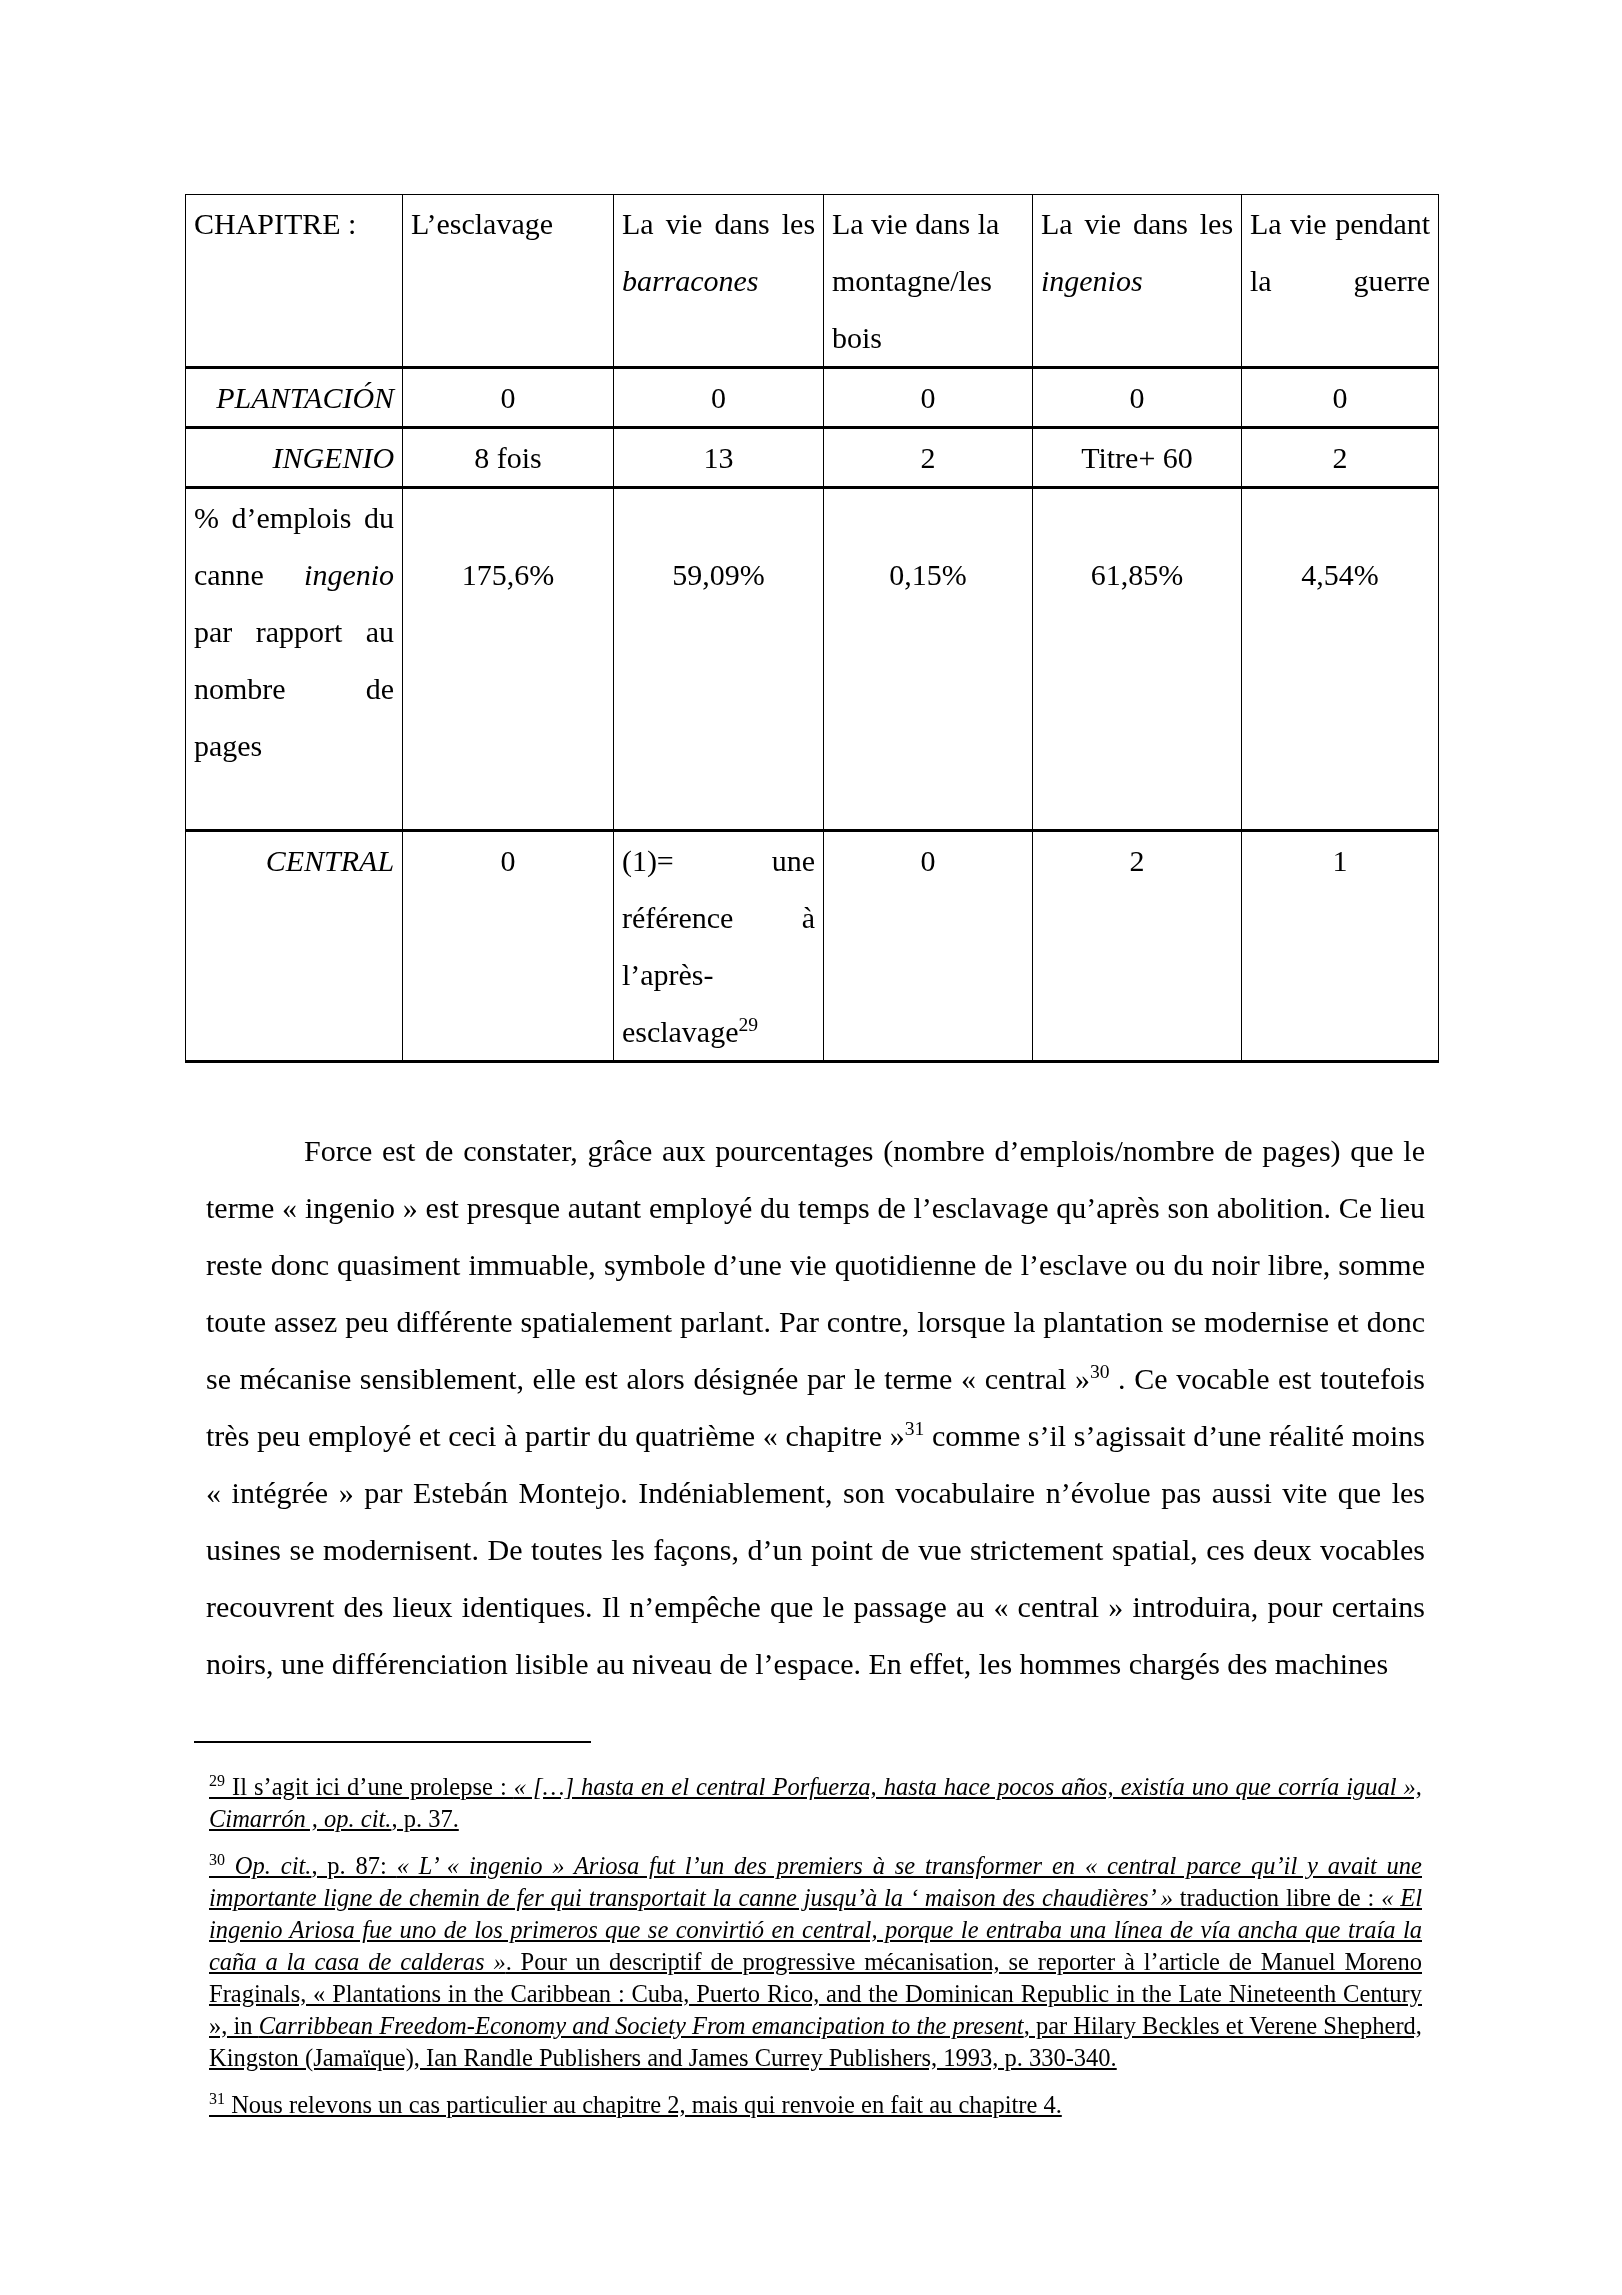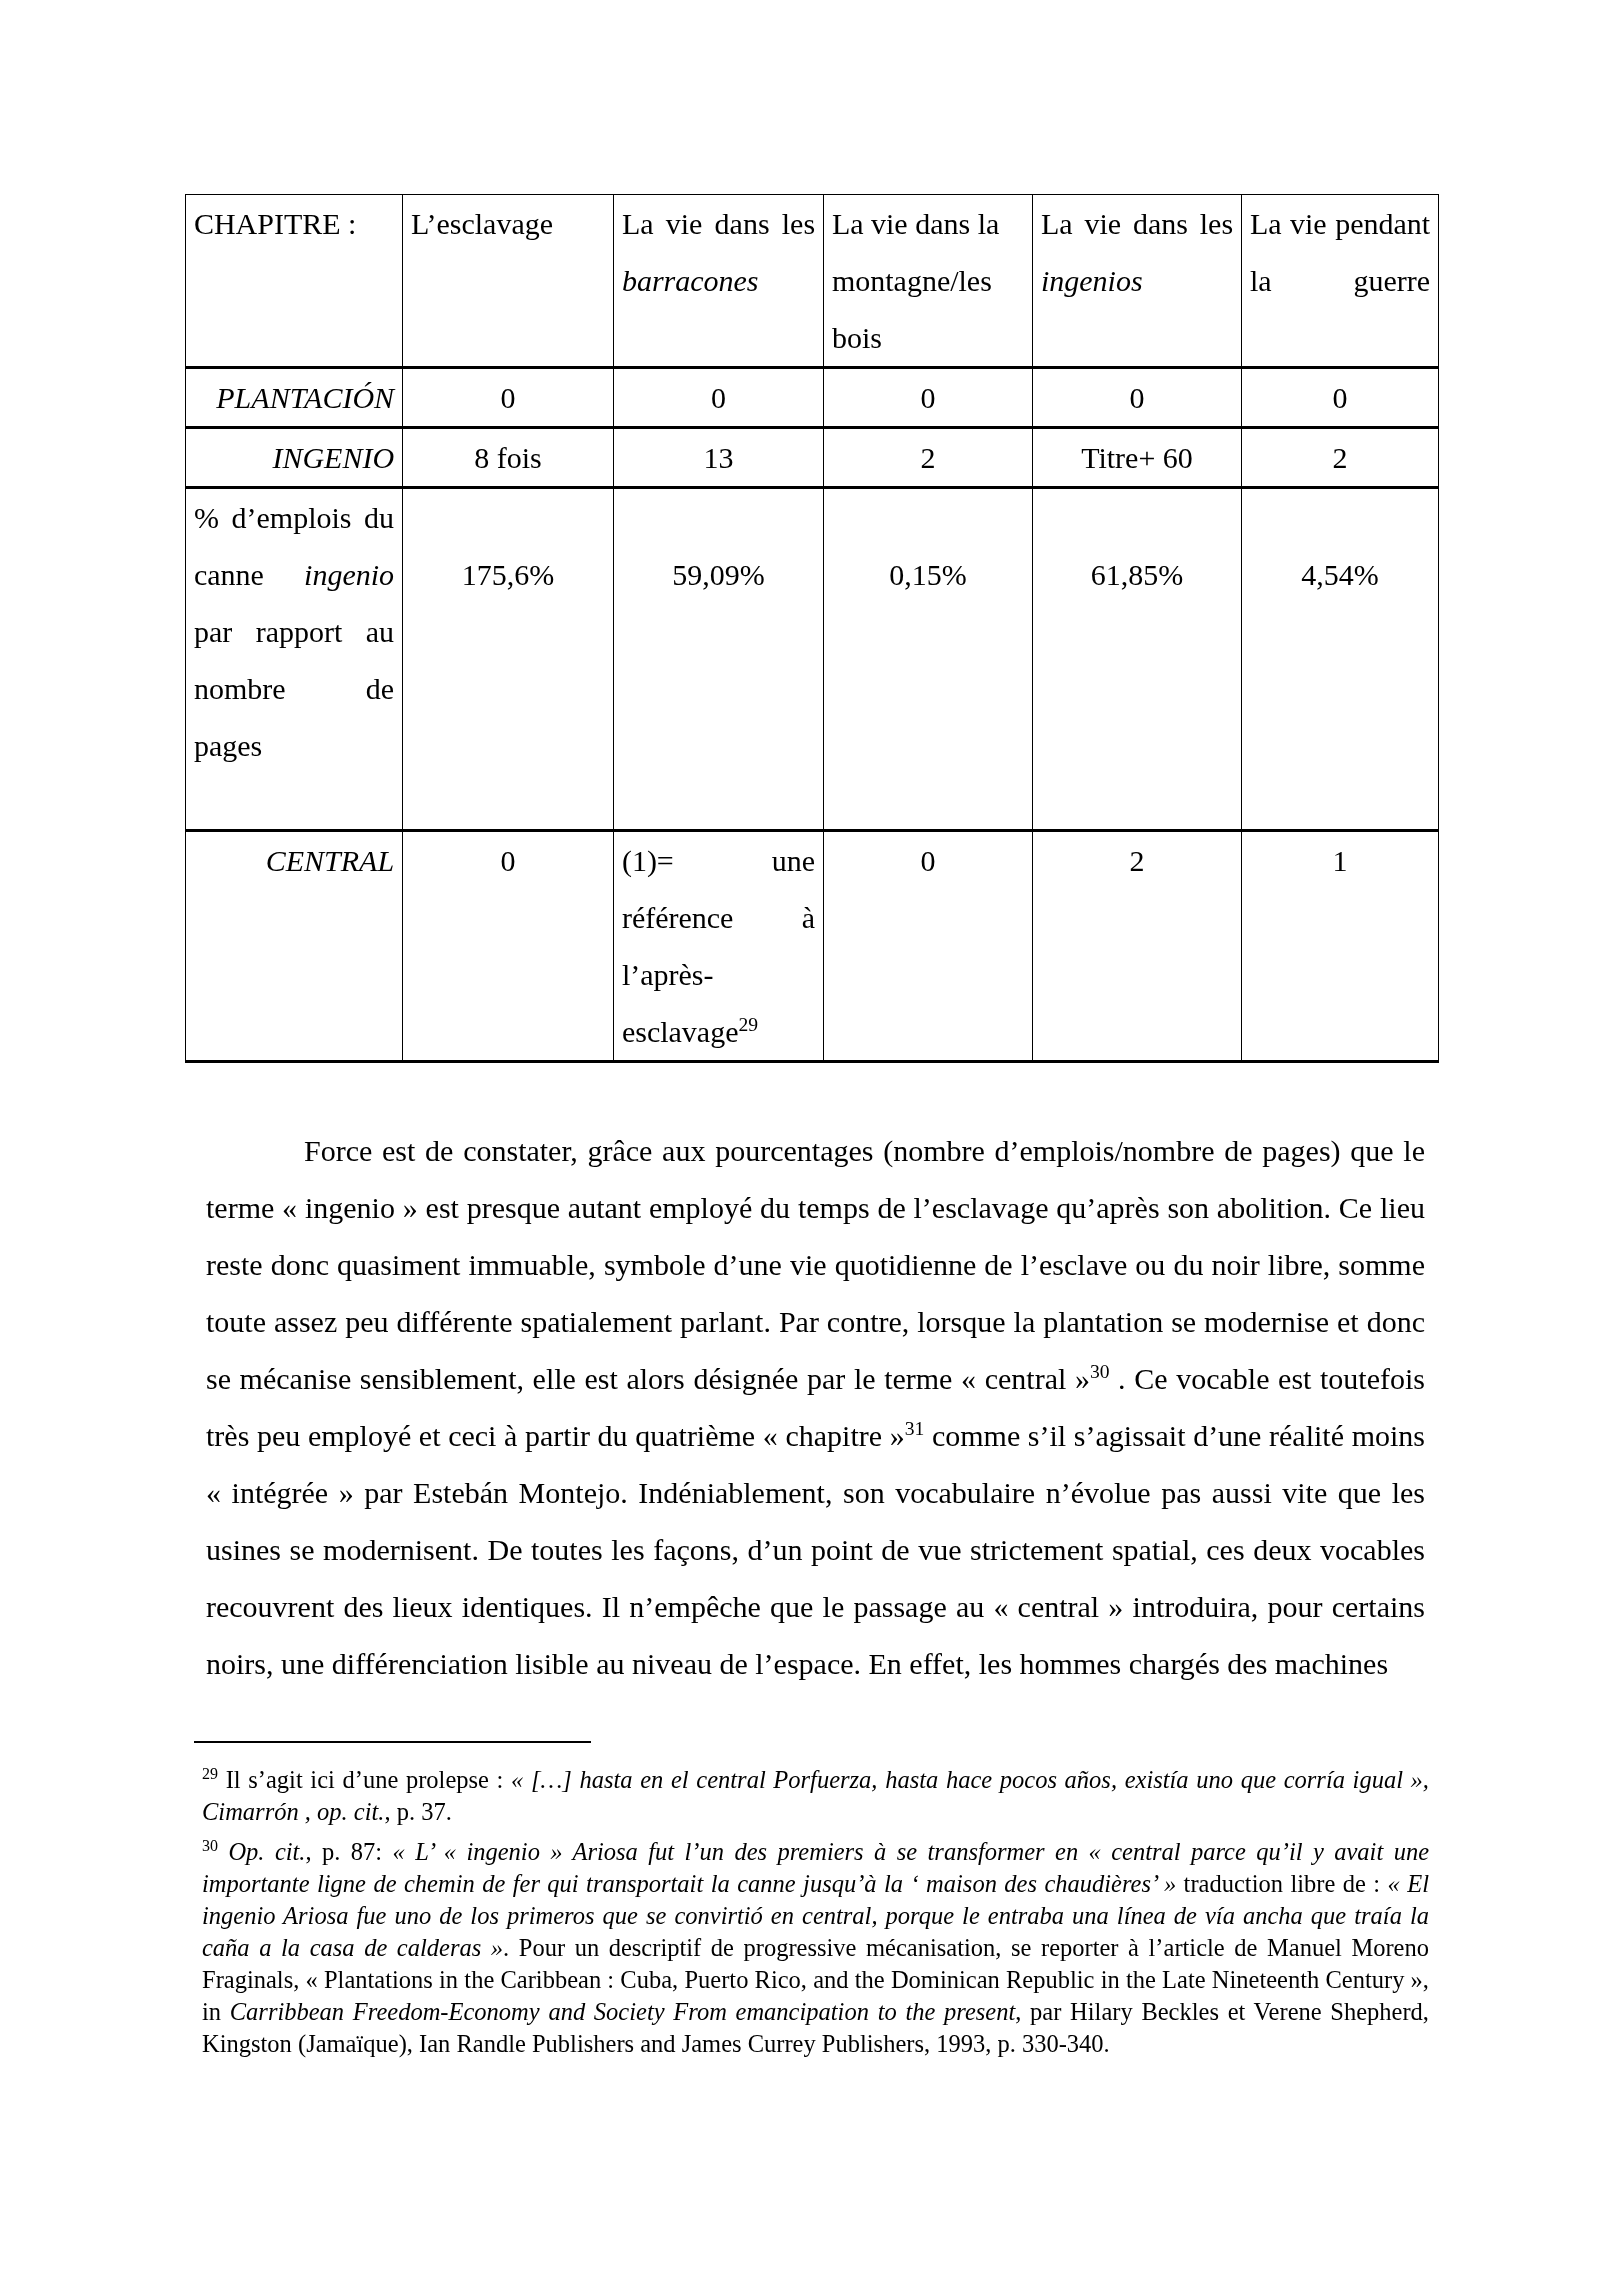--- a/index.html
+++ b/index.html
@@ -17,21 +17,21 @@
   .it { font-style: italic; text-align: right; }
   sup { font-size: 19.6px; line-height: 0; vertical-align: super; }
 
   .body-text { position: absolute; left: 194px; top: 1110px; width: 1243px;
                font-size: 30px; line-height: 57px; text-align: justify; }
   .body-text p { margin: 12px; text-indent: 98px; }
 
   .fn-rule { position: absolute; left: 194px; top: 1741px; width: 397px; height: 2px; background: #000; }
   .footnotes { position: absolute; left: 194px; top: 1756px; width: 1243px;
                font-size: 24.5px; line-height: 32px; text-align: justify; }
-  .footnotes .fn { margin: 8px; }
+  .footnotes .fn { margin: 15px; text-decoration: underline; }
   .footnotes .fn sup { font-size: 16px; }
 </style>
 </head>
 <body>
 
 <div class="page">
 
   <table class="data">
     <colgroup>
       <col style="width:217px">
@@ -87,16 +87,17 @@
 
   <div class="body-text">
     <p><span>Force est de constater, grâce aux pourcentages (nombre d’emplois/nombre de pages) que le terme « ingenio » est presque autant employé du temps de l’esclavage qu’après son abolition. Ce lieu reste donc quasiment immuable, symbole d’une vie quotidienne de l’esclave ou du noir libre, somme toute assez peu différente spatialement parlant. Par contre, lorsque la plantation se modernise et donc se mécanise sensiblement, elle est alors désignée par le terme « central »</span><sup>30</sup><span> . Ce vocable est toutefois très peu employé et ceci à partir du quatrième « chapitre »</span><sup>31</sup><span>  comme s’il s’agissait d’une réalité moins « intégrée » par Estebán Montejo. Indéniablement, son vocabulaire n’évolue pas aussi vite que les usines se modernisent.  De toutes les façons, d’un point de vue strictement spatial, ces deux vocables recouvrent des lieux identiques. Il n’empêche que le passage au « central » introduira, pour certains noirs, une différenciation lisible au niveau de l’espace. En effet, les hommes chargés des machines</span></p>
   </div>
 
   <div class="fn-rule"></div>
 
   <div class="footnotes">
     <p class="fn"><sup>29</sup><span> Il s’agit ici d’une prolepse : </span><span class="it">« […] hasta en el central Porfuerza, hasta hace pocos años, existía uno que corría igual », Cimarrón , op. cit.</span><span>, p. 37.</span></p>
     <p class="fn"><sup>30</sup><span class="it"> Op. cit.</span><span>, p. 87: </span><span class="it">« L’ « ingenio » Ariosa fut l’un des premiers à se transformer en « central parce qu’il y avait une importante ligne de chemin de fer qui transportait la canne jusqu’à la  ‘ maison des chaudières’ »</span><span> traduction libre de : </span><span class="it">« El ingenio Ariosa fue uno de los primeros que se convirtió en central, porque le entraba una línea de vía ancha que traía la caña a la casa de calderas »</span><span>. Pour un descriptif de progressive mécanisation, se reporter à l’article de Manuel Moreno Fraginals,  « Plantations in the Caribbean : Cuba, Puerto Rico, and the Dominican Republic in the Late Nineteenth Century », in  </span><span class="it">Carribbean Freedom-Economy and Society From emancipation to the present</span><span>, par Hilary Beckles et Verene Shepherd, Kingston (Jamaïque), Ian Randle Publishers and James Currey Publishers, 1993, p. 330-340.</span></p>
+    <p class="fn"><sup>31</sup><span> Nous relevons un cas particulier au chapitre 2, mais qui renvoie en fait au chapitre 4.</span></p>
   </div>
 
 </div>
 
 
 </body></html>

